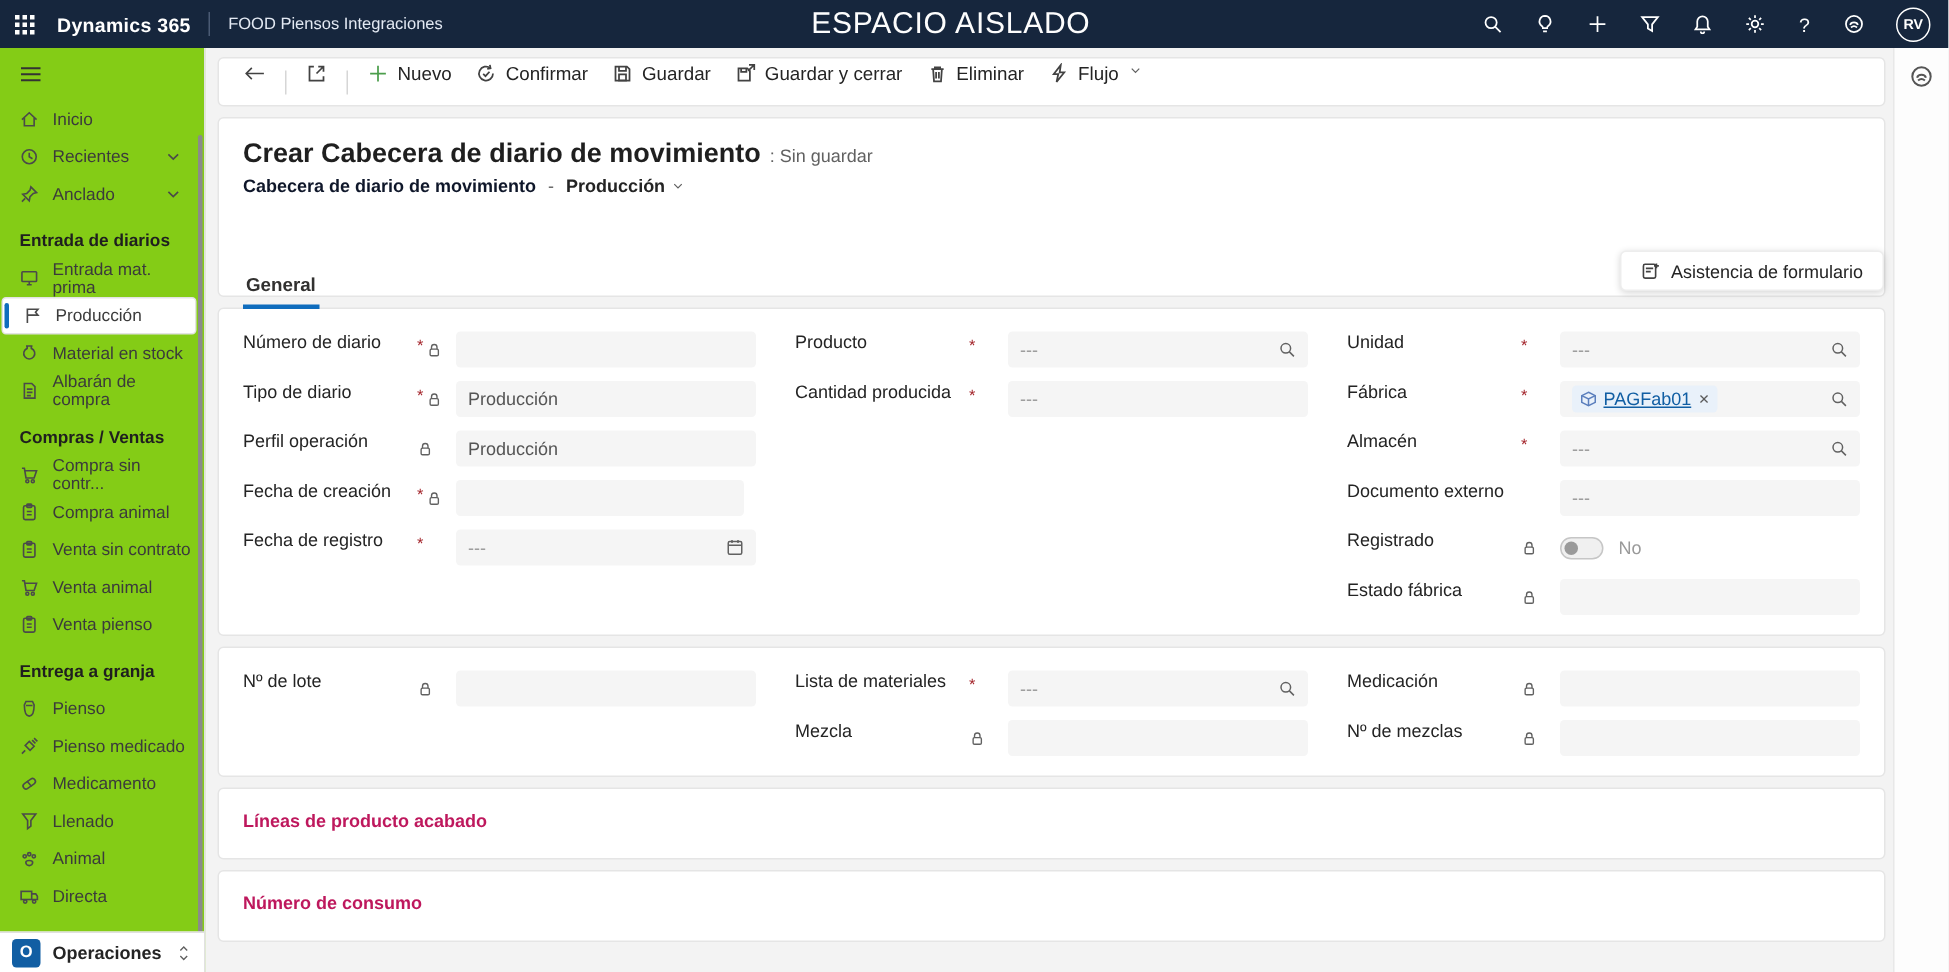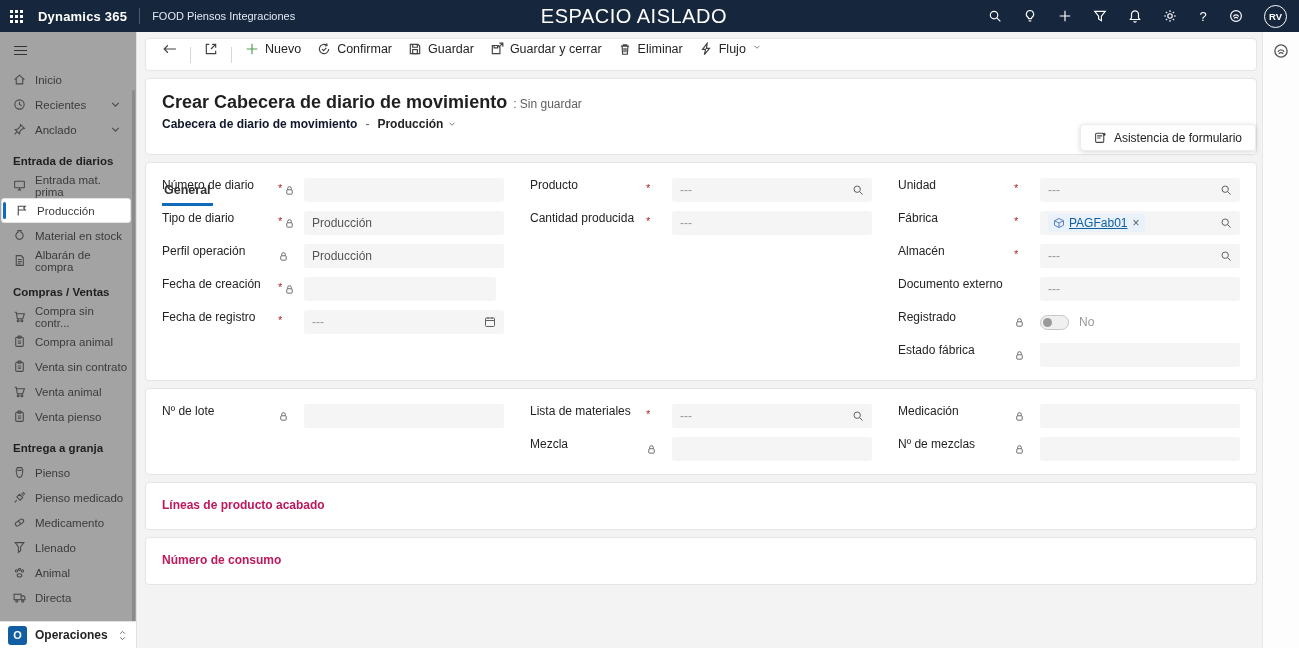--- a/index.html
+++ b/index.html
@@ -22,21 +22,21 @@
   .tb-right { margin-left:auto; display:flex; align-items:center; gap:21px; padding-right:12px; color:#fff; }
   .tb-right .ic { width:14px; height:14px; color:#fff; cursor:pointer; }
   .tb-q { font-size:13px; cursor:pointer; width:10px; text-align:center; }
   .avatar { width:23px; height:23px; border:1px solid #fff; border-radius:50%; font-size:9.5px; font-weight:bold;
     display:flex; align-items:center; justify-content:center; cursor:pointer; }
 
   
   .app { display:flex; height:616px; }
 
   
-  .sidebar { width:137px; background:#a3a3a3; border-right:1px solid #e1e1e1; position:relative; overflow:hidden; }
+  .sidebar { width:137px; background:#84cc16; border-right:1px solid #e1e1e1; position:relative; overflow:hidden; }
   .hamburger { padding:11px 0 6px 13px; }
   .hamburger .ic { width:15px; height:13px; cursor:pointer; color:#333; }
   .sb-item { height:25px; display:flex; align-items:center; padding-left:13px; gap:9px; font-size:11.5px; color:#3b3b3b;
     cursor:pointer; margin-right:5px; }
   .sb-item .ic { width:13px; height:13px; color:#4a4a4a; }
   .sb-chev { margin-left:auto; margin-right:9px; width:10px; height:10px; color:#616161; }
   .sb-header { font-size:11.5px; font-weight:bold; color:#1f1f1f; padding:13px 0 6px 13px; }
   .sb-item.selected { background:#fff; border:1px solid #e3e3e3; border-radius:3px; position:relative; margin-left:1px; }
   .sb-item.selected::before { content:""; position:absolute; left:1px; top:3px; bottom:3px; width:2.5px; border-radius:2px; background:#0f6cbd; }
   .sb-scrollthumb { position:absolute; right:1px; top:58px; height:533px; width:3px; background:#8b8b8b; border-radius:2px; cursor:pointer; }
@@ -55,21 +55,21 @@
   
   .cmdbar { height:33px; display:flex; align-items:center; padding:0 8px; }
   .tbtn { display:flex; gap:6px; height:26px; padding:0 8px; border-radius:4px; font-size:12.5px;
     color:#242424; cursor:pointer; background:transparent; border:none; }
   .tbtn .ic { width:14px; height:14px; }
   .tbtn .green { color:#4c9e4c; }
   .cmd-sep { width:1px; height:16px; background:#d6d6d6; margin:0 5px; }
   .tbtn .chev { width:10px; height:10px; color:#616161; }
 
   
-  .headcard { padding:13px 0 0 16px; height:77px; position:relative; }
+  .headcard { padding:13px 0 0 16px; height:120px; position:relative; }
   .title-row { display:flex; align-items:baseline; gap:6px; }
   .page-title { font-size:18px; font-weight:bold; color:#1f1f1f; }
   .page-status { font-size:12px; color:#616161; }
   .crumb-row { display:flex; align-items:center; gap:8px; margin-top:4px; }
   .crumb-entity { font-size:12px; font-weight:bold; color:#0f172a; }
   .crumb-sep { font-size:12px; color:#616161; }
   .crumb-view { display:flex; align-items:center; gap:4px; cursor:pointer; }
   .crumb-view span { font-size:12px; font-weight:bold; color:#242424; }
   .crumb-view .ic { width:10px; height:10px; color:#616161; }
   .tab-row { margin-top:10px; }

